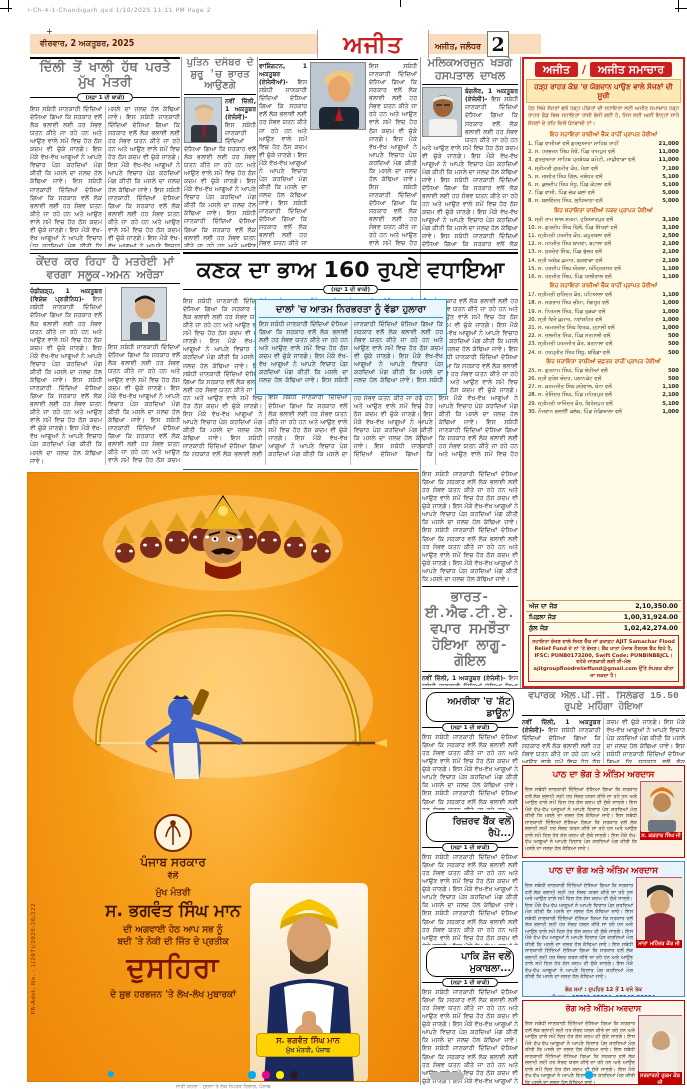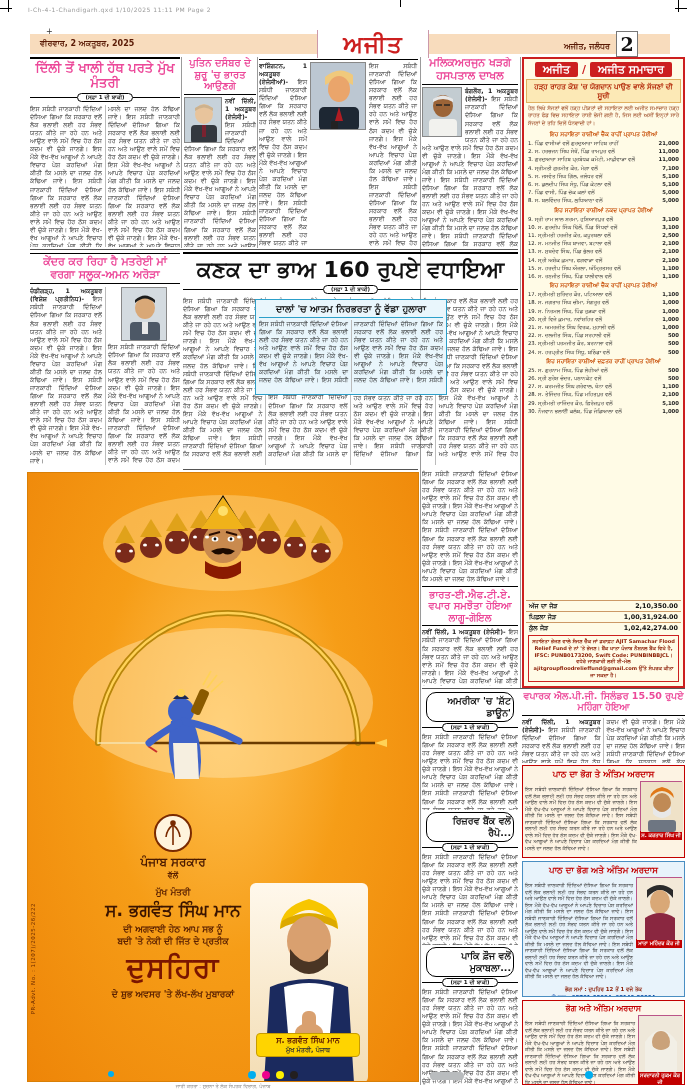--- a/index.html
+++ b/index.html
@@ -5,34 +5,34 @@
   html,body{margin:0;padding:0;background:#e9e9e9;}
   *{box-sizing:border-box;}
   .page{position:relative;width:687px;height:1089px;background:#fff;margin:0 auto;
         font-family:"DejaVu Sans","Liberation Sans",sans-serif;color:#111;overflow:hidden;}
   .abs{position:absolute;}
   
   .crop{position:absolute;background:#000;}
   .printline{position:absolute;left:28px;top:6px;font-size:6px;color:#999;letter-spacing:.5px;}
   .regplus{position:absolute;left:46px;top:27px;font-size:8px;color:#333;}
   
-  .masthead{position:absolute;left:30px;top:34px;width:640px;height:20px;background:#f8dcbd;
+  .masthead{position:absolute;left:30px;top:34px;width:511px;height:20px;background:#f8dcbd;
             display:flex;align-items:center;}
   .mh-date{font-size:8px;font-weight:bold;color:#5a1a05;margin-left:10px;}
   .mh-title-block{position:absolute;left:287px;top:-4px;width:112px;height:28px;background:#fff;
             display:flex;align-items:center;justify-content:center;border-left:1px solid #c9a;border-right:1px solid #c9a;}
   .mh-title{font-size:23px;font-weight:bold;color:#cc1f1f;letter-spacing:1px;}
   .mh-right{position:absolute;right:32px;top:3px;display:flex;align-items:center;gap:6px;}
   .mh-edition{font-size:8px;font-weight:bold;color:#5a1a05;}
   .mh-page{width:22px;height:26px;margin-top:-6px;background:#fff;border:1px solid #777;
            font-family:"DejaVu Serif","Liberation Serif",serif;font-size:19px;font-weight:bold;
            display:flex;align-items:center;justify-content:center;}
   
   .story{position:absolute;overflow:hidden;}
-  .hl{font-weight:bold;text-align:center;line-height:1.15;color:#ec4899;}
+  .hl{font-weight:bold;text-align:center;line-height:1.15;color:#737373;font-family:Liberation Mono, monospace;}
   .hl-big{font-size:13px;border-top:2px solid #000;padding-top:2px;}
   .pill-row{display:flex;align-items:center;margin:2px 0 3px 0;}
   .pill-row .ln{flex:1;height:1px;background:#000;}
   .pill{display:inline-block;border:1px solid #000;border-radius:8px;padding:0 7px;
         font-size:5.5px;font-weight:bold;background:#fff;white-space:nowrap;}
   .body{font-size:6.2px;line-height:1.3;text-align:justify;margin:0;color:#222;}
   .dl{font-weight:bold;}
   .cols2{columns:2;column-gap:6px;column-rule:1px solid #bbb;}
   .cols4{columns:4;column-gap:6px;column-rule:1px solid #bbb;}
   .photo{background:#cfd6da;border:1px solid #888;overflow:hidden;}
@@ -229,21 +229,21 @@
         <div class="bb-hl">ਦਾਲਾਂ 'ਚ ਆਤਮ ਨਿਰਭਰਤਾ ਨੂੰ ਵੱਡਾ ਹੁਲਾਰਾ</div>
         <div class="cols2" style="height:72px;overflow:hidden">
           <p class="body">ਇਸ ਸਬੰਧੀ ਜਾਣਕਾਰੀ ਦਿੰਦਿਆਂ ਦੱਸਿਆ ਗਿਆ ਕਿ ਸਰਕਾਰ ਵਲੋਂ ਲੋਕ ਭਲਾਈ ਲਈ ਹਰ ਸੰਭਵ ਯਤਨ ਕੀਤੇ ਜਾ ਰਹੇ ਹਨ ਅਤੇ ਆਉਣ ਵਾਲੇ ਸਮੇਂ ਵਿਚ ਹੋਰ ਠੋਸ ਕਦਮ ਵੀ ਚੁੱਕੇ ਜਾਣਗੇ। ਇਸ ਮੌਕੇ ਵੱਖ-ਵੱਖ ਆਗੂਆਂ ਨੇ ਆਪਣੇ ਵਿਚਾਰ ਪੇਸ਼ ਕਰਦਿਆਂ ਮੰਗ ਕੀਤੀ ਕਿ ਮਸਲੇ ਦਾ ਜਲਦ ਹੱਲ ਕੱਢਿਆ ਜਾਵੇ। ਇਸ ਸਬੰਧੀ ਜਾਣਕਾਰੀ ਦਿੰਦਿਆਂ ਦੱਸਿਆ ਗਿਆ ਕਿ ਸਰਕਾਰ ਵਲੋਂ ਲੋਕ ਭਲਾਈ ਲਈ ਹਰ ਸੰਭਵ ਯਤਨ ਕੀਤੇ ਜਾ ਰਹੇ ਹਨ ਅਤੇ ਆਉਣ ਵਾਲੇ ਸਮੇਂ ਵਿਚ ਹੋਰ ਠੋਸ ਕਦਮ ਵੀ ਚੁੱਕੇ ਜਾਣਗੇ। ਇਸ ਮੌਕੇ ਵੱਖ-ਵੱਖ ਆਗੂਆਂ ਨੇ ਆਪਣੇ ਵਿਚਾਰ ਪੇਸ਼ ਕਰਦਿਆਂ ਮੰਗ ਕੀਤੀ ਕਿ ਮਸਲੇ ਦਾ ਜਲਦ ਹੱਲ ਕੱਢਿਆ ਜਾਵੇ। ਇਸ ਸਬੰਧੀ ਜਾਣਕਾਰੀ ਦਿੰਦਿਆਂ ਦੱਸਿਆ ਗਿਆ ਕਿ ਸਰਕਾਰ ਵਲੋਂ ਲੋਕ ਭਲਾਈ ਲਈ ਹਰ ਸੰਭਵ ਯਤਨ ਕੀਤੇ ਜਾ ਰਹੇ ਹਨ ਅਤੇ ਆਉਣ ਵਾਲੇ ਸਮੇਂ ਵਿਚ ਹੋਰ ਠੋਸ ਕਦਮ ਵੀ ਚੁੱਕੇ ਜਾਣਗੇ। ਇਸ ਮੌਕੇ ਵੱਖ-ਵੱਖ ਆਗੂਆਂ ਨੇ ਆਪਣੇ ਵਿਚਾਰ ਪੇਸ਼ ਕਰਦਿਆਂ ਮੰਗ ਕੀਤੀ ਕਿ ਮਸਲੇ ਦਾ ਜਲਦ ਹੱਲ ਕੱਢਿਆ ਜਾਵੇ। </p>
         </div>
       </div>
     </div>
   </section>
 
   <section class="story" style="left:422px;top:470px;width:96px;height:216px">
     <p class="body">ਇਸ ਸਬੰਧੀ ਜਾਣਕਾਰੀ ਦਿੰਦਿਆਂ ਦੱਸਿਆ ਗਿਆ ਕਿ ਸਰਕਾਰ ਵਲੋਂ ਲੋਕ ਭਲਾਈ ਲਈ ਹਰ ਸੰਭਵ ਯਤਨ ਕੀਤੇ ਜਾ ਰਹੇ ਹਨ ਅਤੇ ਆਉਣ ਵਾਲੇ ਸਮੇਂ ਵਿਚ ਹੋਰ ਠੋਸ ਕਦਮ ਵੀ ਚੁੱਕੇ ਜਾਣਗੇ। ਇਸ ਮੌਕੇ ਵੱਖ-ਵੱਖ ਆਗੂਆਂ ਨੇ ਆਪਣੇ ਵਿਚਾਰ ਪੇਸ਼ ਕਰਦਿਆਂ ਮੰਗ ਕੀਤੀ ਕਿ ਮਸਲੇ ਦਾ ਜਲਦ ਹੱਲ ਕੱਢਿਆ ਜਾਵੇ। ਇਸ ਸਬੰਧੀ ਜਾਣਕਾਰੀ ਦਿੰਦਿਆਂ ਦੱਸਿਆ ਗਿਆ ਕਿ ਸਰਕਾਰ ਵਲੋਂ ਲੋਕ ਭਲਾਈ ਲਈ ਹਰ ਸੰਭਵ ਯਤਨ ਕੀਤੇ ਜਾ ਰਹੇ ਹਨ ਅਤੇ ਆਉਣ ਵਾਲੇ ਸਮੇਂ ਵਿਚ ਹੋਰ ਠੋਸ ਕਦਮ ਵੀ ਚੁੱਕੇ ਜਾਣਗੇ। ਇਸ ਮੌਕੇ ਵੱਖ-ਵੱਖ ਆਗੂਆਂ ਨੇ ਆਪਣੇ ਵਿਚਾਰ ਪੇਸ਼ ਕਰਦਿਆਂ ਮੰਗ ਕੀਤੀ ਕਿ ਮਸਲੇ ਦਾ ਜਲਦ ਹੱਲ ਕੱਢਿਆ ਜਾਵੇ। </p>
-    <div class="hl" style="font-size:10px;margin-top:3px;border-top:1px solid #000;padding-top:2px">ਭਾਰਤ-ਈ.ਐਫ.ਟੀ.ਏ. ਵਪਾਰ ਸਮਝੌਤਾ ਹੋਇਆ ਲਾਗੂ-ਗੋਇਲ</div>
+    <div class="hl" style="font-size:14px;margin-top:3px;border-top:1px solid #000;padding-top:2px">ਭਾਰਤ-ਈ.ਐਫ.ਟੀ.ਏ. ਵਪਾਰ ਸਮਝੌਤਾ ਹੋਇਆ ਲਾਗੂ-ਗੋਇਲ</div>
     <div style="height:1px;background:#000;margin:2px 0"></div>
     <p class="body"><b class="dl">ਨਵੀਂ ਦਿੱਲੀ, 1 ਅਕਤੂਬਰ (ਏਜੰਸੀ)- </b><span>ਇਸ ਸਬੰਧੀ ਜਾਣਕਾਰੀ ਦਿੰਦਿਆਂ ਦੱਸਿਆ ਗਿਆ ਕਿ ਸਰਕਾਰ ਵਲੋਂ ਲੋਕ ਭਲਾਈ ਲਈ ਹਰ ਸੰਭਵ ਯਤਨ ਕੀਤੇ ਜਾ ਰਹੇ ਹਨ ਅਤੇ ਆਉਣ ਵਾਲੇ ਸਮੇਂ ਵਿਚ ਹੋਰ ਠੋਸ ਕਦਮ ਵੀ ਚੁੱਕੇ ਜਾਣਗੇ। ਇਸ ਮੌਕੇ ਵੱਖ-ਵੱਖ ਆਗੂਆਂ ਨੇ ਆਪਣੇ ਵਿਚਾਰ ਪੇਸ਼ ਕਰਦਿਆਂ ਮੰਗ ਕੀਤੀ ਕਿ ਮਸਲੇ ਦਾ ਜਲਦ ਹੱਲ ਕੱਢਿਆ ਜਾਵੇ। ਇਸ ਸਬੰਧੀ ਜਾਣਕਾਰੀ ਦਿੰਦਿਆਂ ਦੱਸਿਆ ਗਿਆ ਕਿ ਸਰਕਾਰ ਵਲੋਂ ਲੋਕ ਭਲਾਈ ਲਈ ਹਰ ਸੰਭਵ ਯਤਨ ਕੀਤੇ ਜਾ ਰਹੇ ਹਨ ਅਤੇ ਆਉਣ ਵਾਲੇ ਸਮੇਂ ਵਿਚ ਹੋਰ ਠੋਸ ਕਦਮ ਵੀ ਚੁੱਕੇ ਜਾਣਗੇ। ਇਸ ਮੌਕੇ ਵੱਖ-ਵੱਖ ਆਗੂਆਂ ਨੇ ਆਪਣੇ ਵਿਚਾਰ ਪੇਸ਼ ਕਰਦਿਆਂ ਮੰਗ ਕੀਤੀ ਕਿ ਮਸਲੇ ਦਾ ਜਲਦ ਹੱਲ ਕੱਢਿਆ ਜਾਵੇ। ਇਸ ਸਬੰਧੀ ਜਾਣਕਾਰੀ ਦਿੰਦਿਆਂ ਦੱਸਿਆ ਗਿਆ ਕਿ ਸਰਕਾਰ ਵਲੋਂ ਲੋਕ ਭਲਾਈ ਲਈ ਹਰ ਸੰਭਵ ਯਤਨ ਕੀਤੇ ਜਾ ਰਹੇ ਹਨ ਅਤੇ ਆਉਣ ਵਾਲੇ ਸਮੇਂ ਵਿਚ ਹੋਰ ਠੋਸ ਕਦਮ ਵੀ ਚੁੱਕੇ ਜਾਣਗੇ। ਇਸ ਮੌਕੇ ਵੱਖ-ਵੱਖ ਆਗੂਆਂ ਨੇ ਆਪਣੇ ਵਿਚਾਰ ਪੇਸ਼ ਕਰਦਿਆਂ ਮੰਗ ਕੀਤੀ ਕਿ ਮਸਲੇ ਦਾ ਜਲਦ ਹੱਲ ਕੱਢਿਆ ਜਾਵੇ। ਇਸ ਸਬੰਧੀ ਜਾਣਕਾਰੀ ਦਿੰਦਿਆਂ ਦੱਸਿਆ ਗਿਆ ਕਿ ਸਰਕਾਰ ਵਲੋਂ ਲੋਕ ਭਲਾਈ ਲਈ ਹਰ ਸੰਭਵ ਯਤਨ ਕੀਤੇ ਜਾ ਰਹੇ ਹਨ ਅਤੇ ਆਉਣ ਵਾਲੇ ਸਮੇਂ ਵਿਚ ਹੋਰ ਠੋਸ ਕਦਮ ਵੀ ਚੁੱਕੇ ਜਾਣਗੇ। ਇਸ ਮੌਕੇ ਵੱਖ-ਵੱਖ ਆਗੂਆਂ ਨੇ ਆਪਣੇ ਵਿਚਾਰ ਪੇਸ਼ ਕਰਦਿਆਂ ਮੰਗ ਕੀਤੀ ਕਿ ਮਸਲੇ ਦਾ ਜਲਦ ਹੱਲ ਕੱਢਿਆ ਜਾਵੇ। ਇਸ ਸਬੰਧੀ ਜਾਣਕਾਰੀ ਦਿੰਦਿਆਂ ਦੱਸਿਆ ਗਿਆ ਕਿ ਸਰਕਾਰ ਵਲੋਂ ਲੋਕ ਭਲਾਈ ਲਈ ਹਰ ਸੰਭਵ ਯਤਨ ਕੀਤੇ ਜਾ ਰਹੇ ਹਨ ਅਤੇ ਆਉਣ ਵਾਲੇ ਸਮੇਂ ਵਿਚ ਹੋਰ ਠੋਸ ਕਦਮ ਵੀ ਚੁੱਕੇ ਜਾਣਗੇ। ਇਸ ਮੌਕੇ ਵੱਖ-ਵੱਖ ਆਗੂਆਂ ਨੇ ਆਪਣੇ ਵਿਚਾਰ ਪੇਸ਼ ਕਰਦਿਆਂ ਮੰਗ ਕੀਤੀ ਕਿ ਮਸਲੇ ਦਾ ਜਲਦ ਹੱਲ ਕੱਢਿਆ ਜਾਵੇ। </span></p>
   </section>
 
   <section class="story" style="left:422px;top:692px;width:96px;height:118px">
     <div class="bubble">ਅਮਰੀਕਾ 'ਚ 'ਸ਼ੱਟ ਡਾਊਨ'</div>
     <div class="pill-row" style="margin:1px 0">
         <span class="ln"></span>
         <span class="pill">(ਸਫ਼ਾ 1 ਦੀ ਬਾਕੀ)</span>
         <span class="ln"></span>
@@ -580,21 +580,21 @@
     </svg>
 
     <div class="ad-text">
       <div class="ad-issuer">ਪੰਜਾਬ ਸਰਕਾਰ</div>
       <div class="ad-by">ਵੱਲੋਂ</div>
       <div class="ad-cmtitle">ਮੁੱਖ ਮੰਤਰੀ</div>
       <div class="ad-cmname">ਸ. ਭਗਵੰਤ ਸਿੰਘ ਮਾਨ</div>
       <div class="ad-line">ਦੀ ਅਗਵਾਈ ਹੇਠ ਆਪ ਸਭ ਨੂੰ</div>
       <div class="ad-line" style="margin-top:1px">ਬਦੀ 'ਤੇ ਨੇਕੀ ਦੀ ਜਿੱਤ ਦੇ ਪ੍ਰਤੀਕ</div>
       <div class="ad-festival">ਦੁਸਹਿਰਾ</div>
-      <div class="ad-greet">ਦੇ ਸ਼ੁਭ ਅਵਸਰ 'ਤੇ ਲੱਖ-ਲੱਖ ਮੁਬਾਰਕਾਂ</div>
+      <div class="ad-greet">ਦੇ ਸ਼ੁਭ ਹਰਭਜਨ 'ਤੇ ਲੱਖ-ਲੱਖ ਮੁਬਾਰਕਾਂ</div>
     </div>
 
     <svg class="abs" style="left:222px;top:410px" width="118" height="200" viewBox="0 0 118 200">
       <defs>
           <linearGradient id="cmbg" x1="0" y1="0" x2="0" y2="1">
             <stop offset="0" stop-color="#fff8ec"></stop>
             <stop offset="1" stop-color="#f3ddb4"></stop>
           </linearGradient>
         </defs>
       <rect width="118" height="200" rx="6" fill="url(#cmbg)"></rect>

